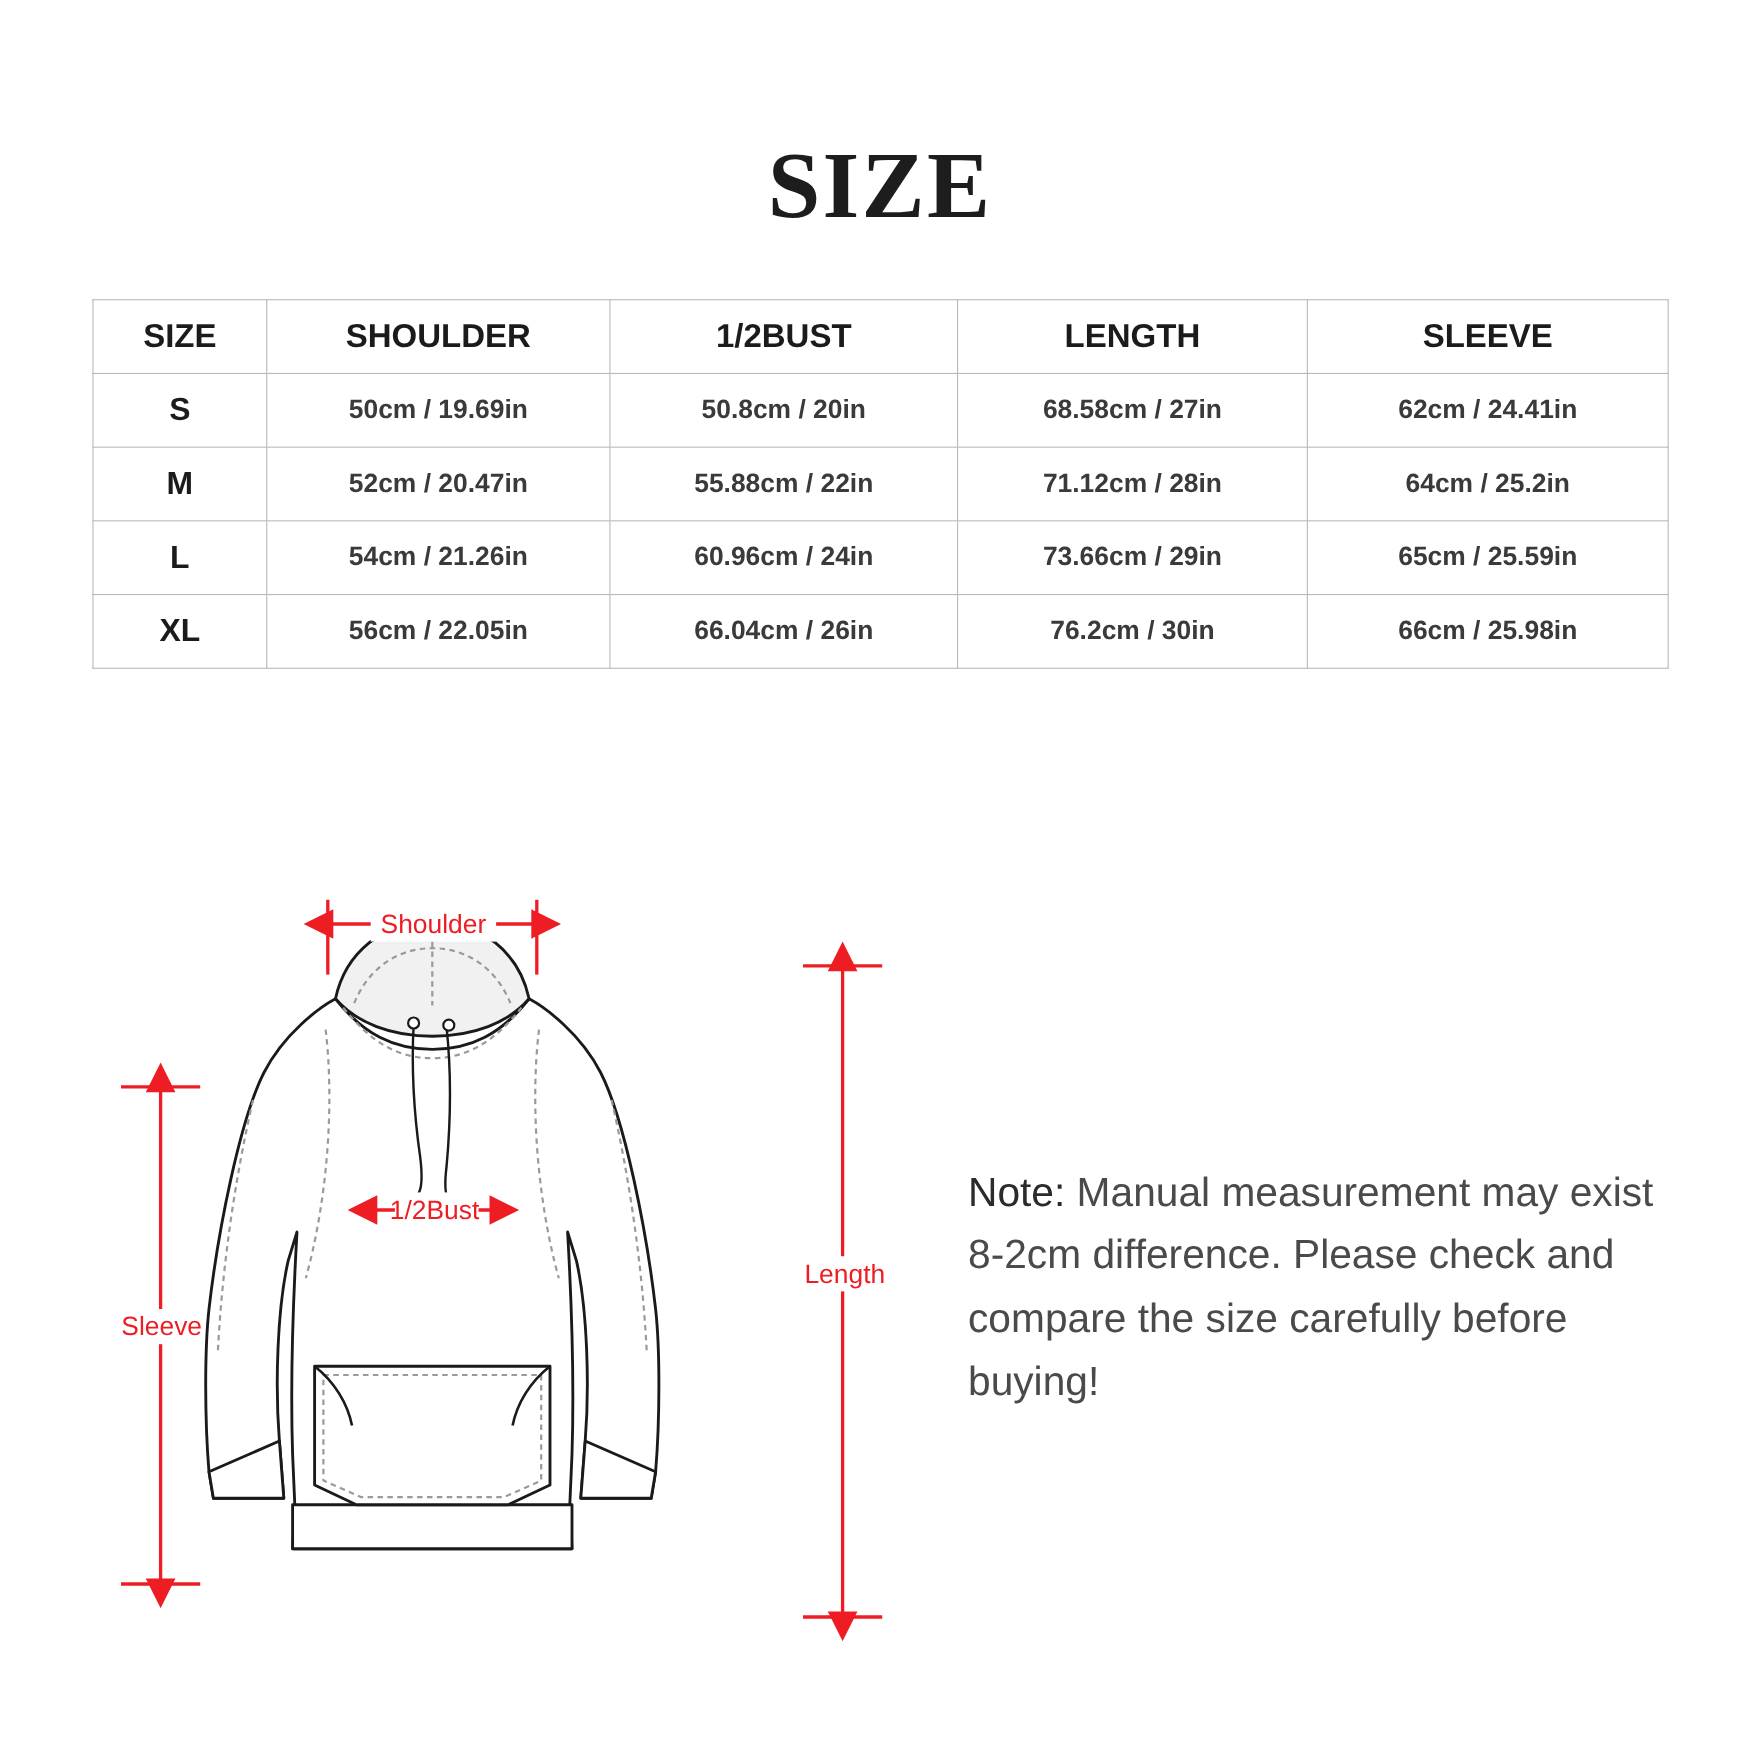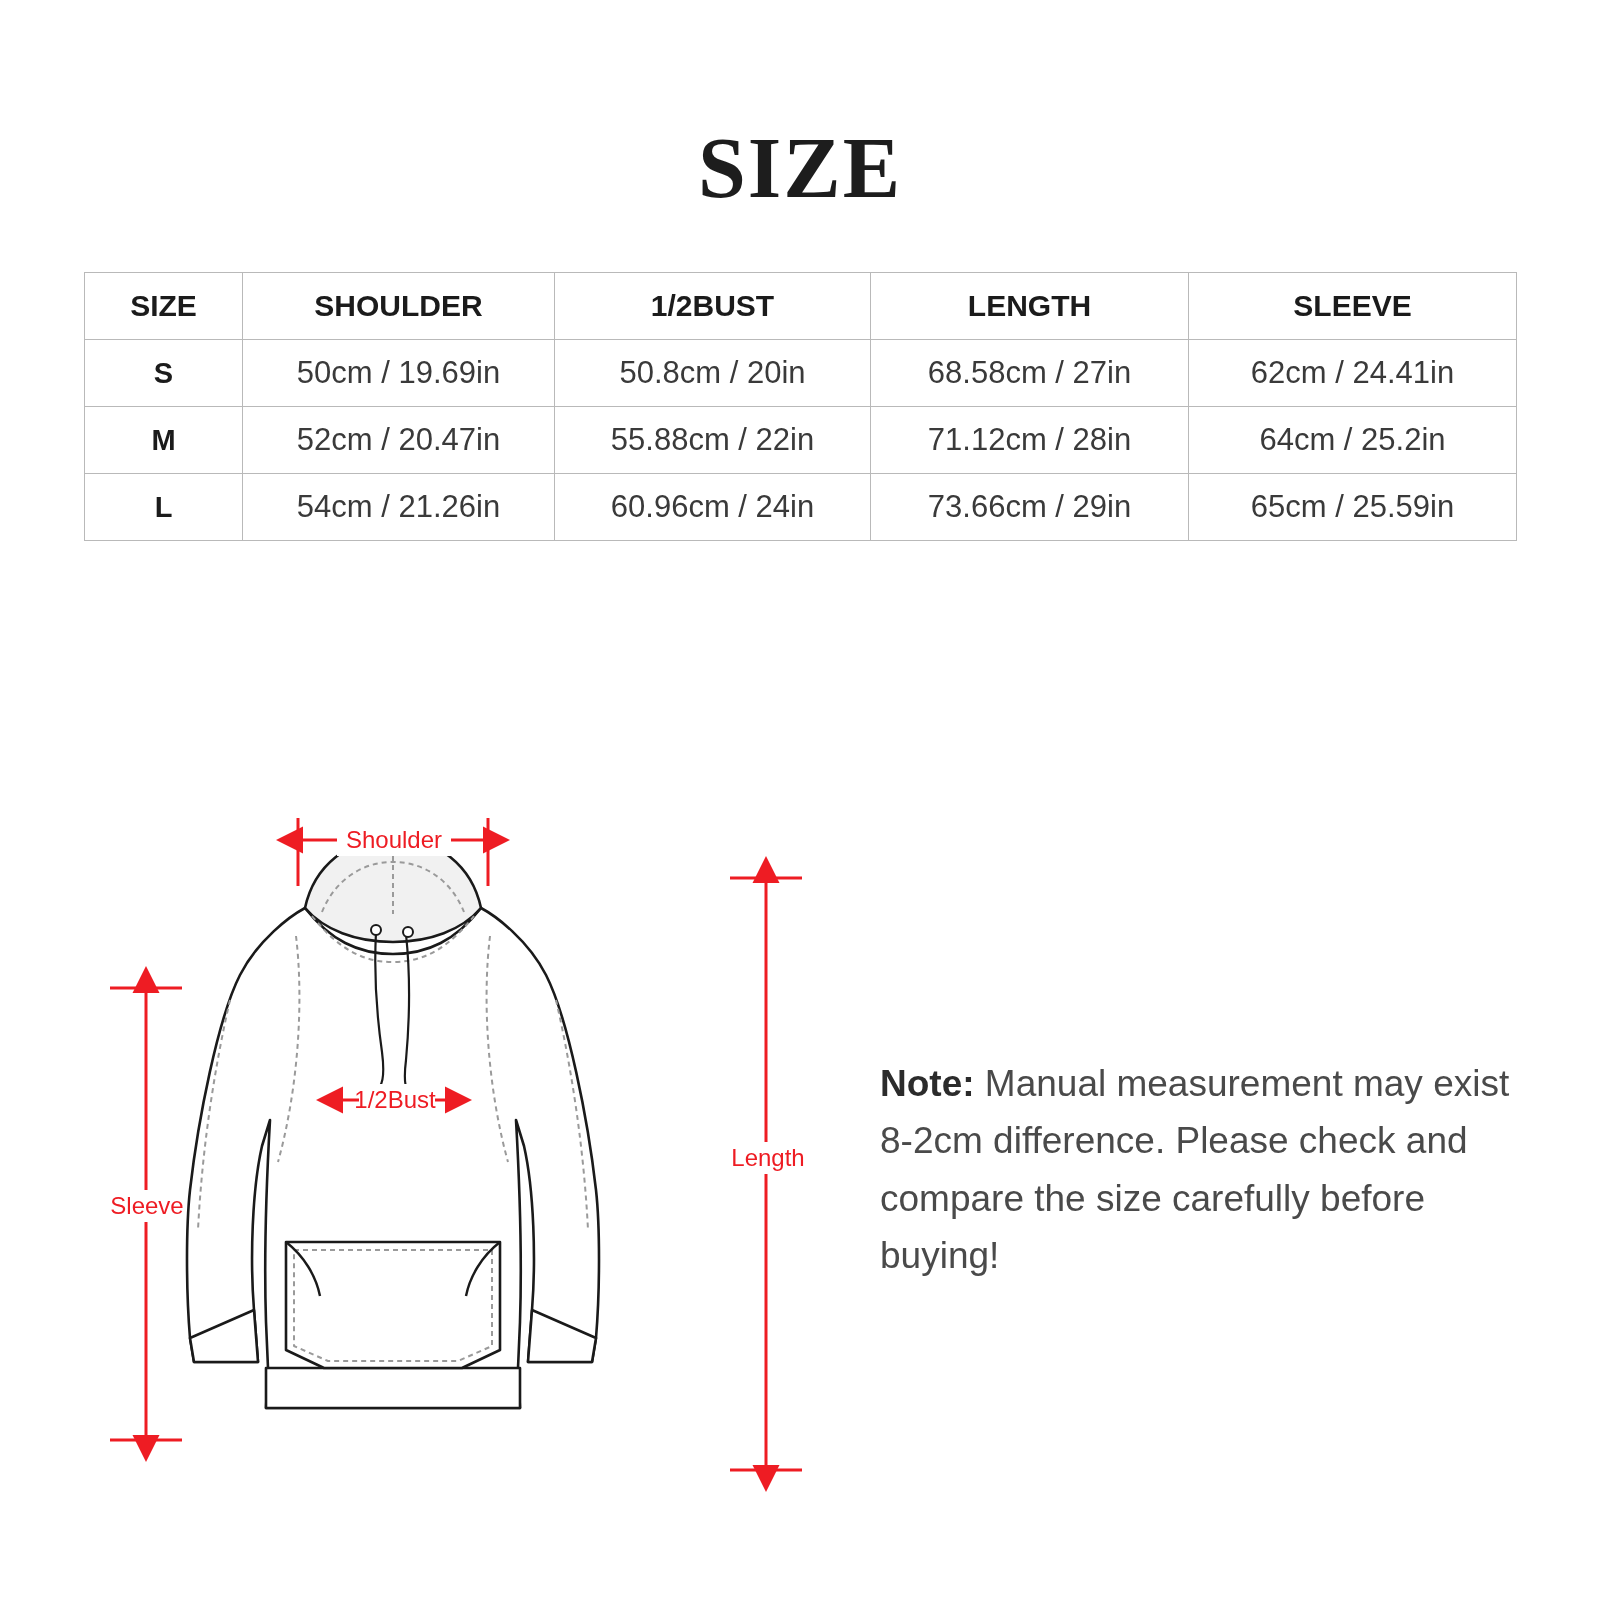--- a/index.html
+++ b/index.html
@@ -50,22 +50,22 @@
     font-size: 30px;
     font-weight: 700;
     color: #1b1b1b;
   }
   .size-table td.sizecell {
     font-size: 29px;
     font-weight: 700;
     color: #1b1b1b;
   }
   .size-table td.val {
-    font-size: 31px;
-    font-weight: 400;
+    font-size: 24px;
+    font-weight: 700;
     color: #3a3a3a;
   }
   .col-size { width: 158px; }
   .col-sh   { width: 312px; }
   .col-bust { width: 316px; }
   .col-len  { width: 318px; }
   .col-slv  { width: 328px; }
 
   
   .illustration {
@@ -83,21 +83,21 @@
     left: 880px;
     top: 1055px;
     width: 640px;
     font-size: 37px;
     line-height: 1.55;
     color: #4a4a4a;
     font-family: "Liberation Sans", sans-serif;
   }
   .note b {
     color: #2b2b2b;
-    font-weight: 700;
+    font-weight: 400;
   }
 </style>
 </head>
 <body>
 
 <div class="title">SIZE</div>
 
 <table class="size-table">
   <colgroup>
     <col class="col-size">
@@ -129,20 +129,27 @@
       <td class="val">55.88cm / 22in</td>
       <td class="val">71.12cm / 28in</td>
       <td class="val">64cm / 25.2in</td>
     </tr>
     <tr>
       <td class="sizecell">L</td>
       <td class="val">54cm / 21.26in</td>
       <td class="val">60.96cm / 24in</td>
       <td class="val">73.66cm / 29in</td>
       <td class="val">65cm / 25.59in</td>
+    </tr>
+    <tr>
+      <td class="sizecell">XL</td>
+      <td class="val">56cm / 22.05in</td>
+      <td class="val">66.04cm / 26in</td>
+      <td class="val">76.2cm / 30in</td>
+      <td class="val">66cm / 25.98in</td>
     </tr>
   </tbody>
 </table>
 
 <div class="illustration">
   <svg width="740" height="720" viewBox="0 0 740 720" xmlns="http://www.w3.org/2000/svg">
     <defs>
       <marker id="arrL" markerWidth="11" markerHeight="11" refX="9" refY="5.5" orient="auto">
         <path d="M10,1 L1,5.5 L10,10 Z" fill="#ee1c23"></path>
       </marker>

